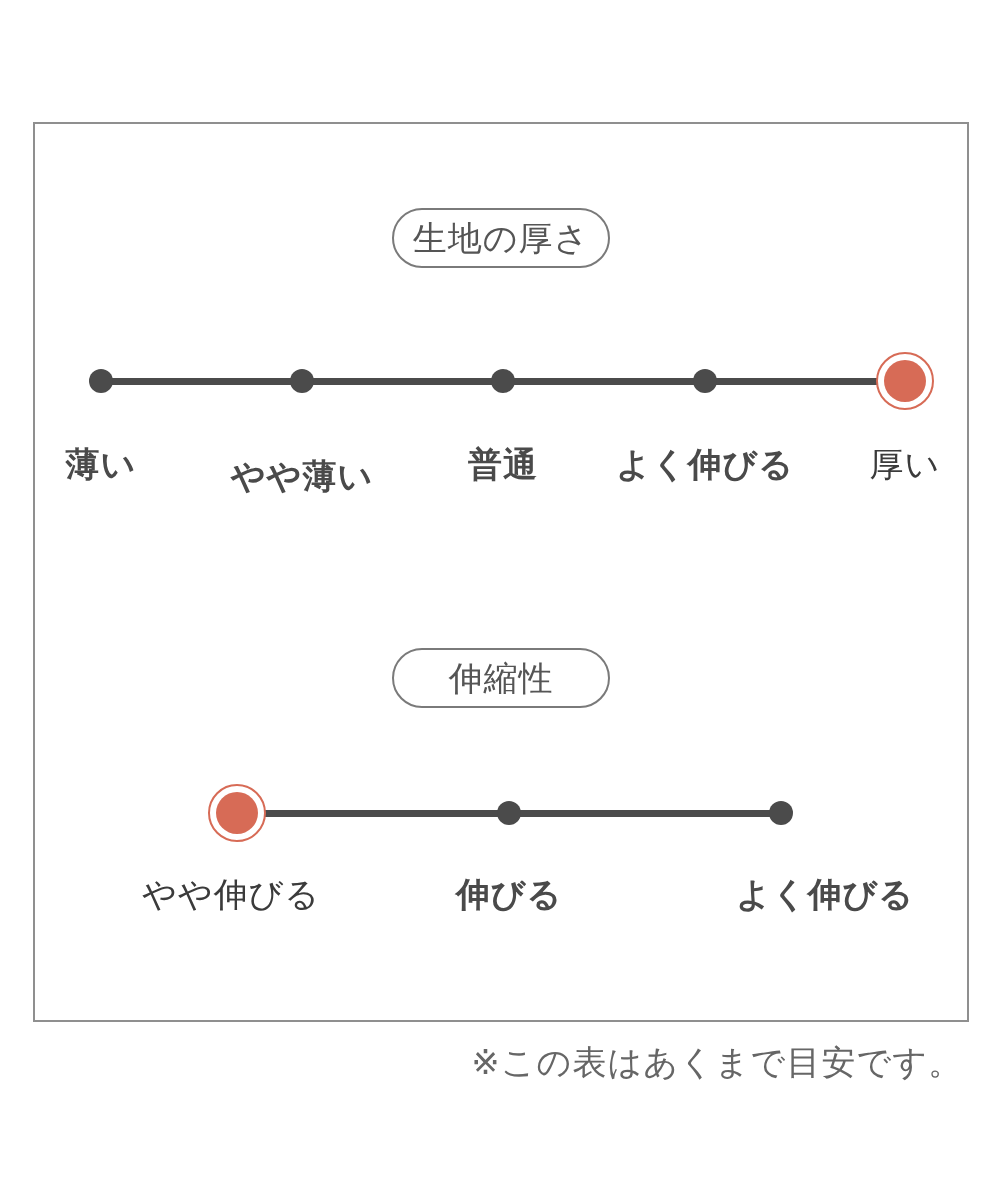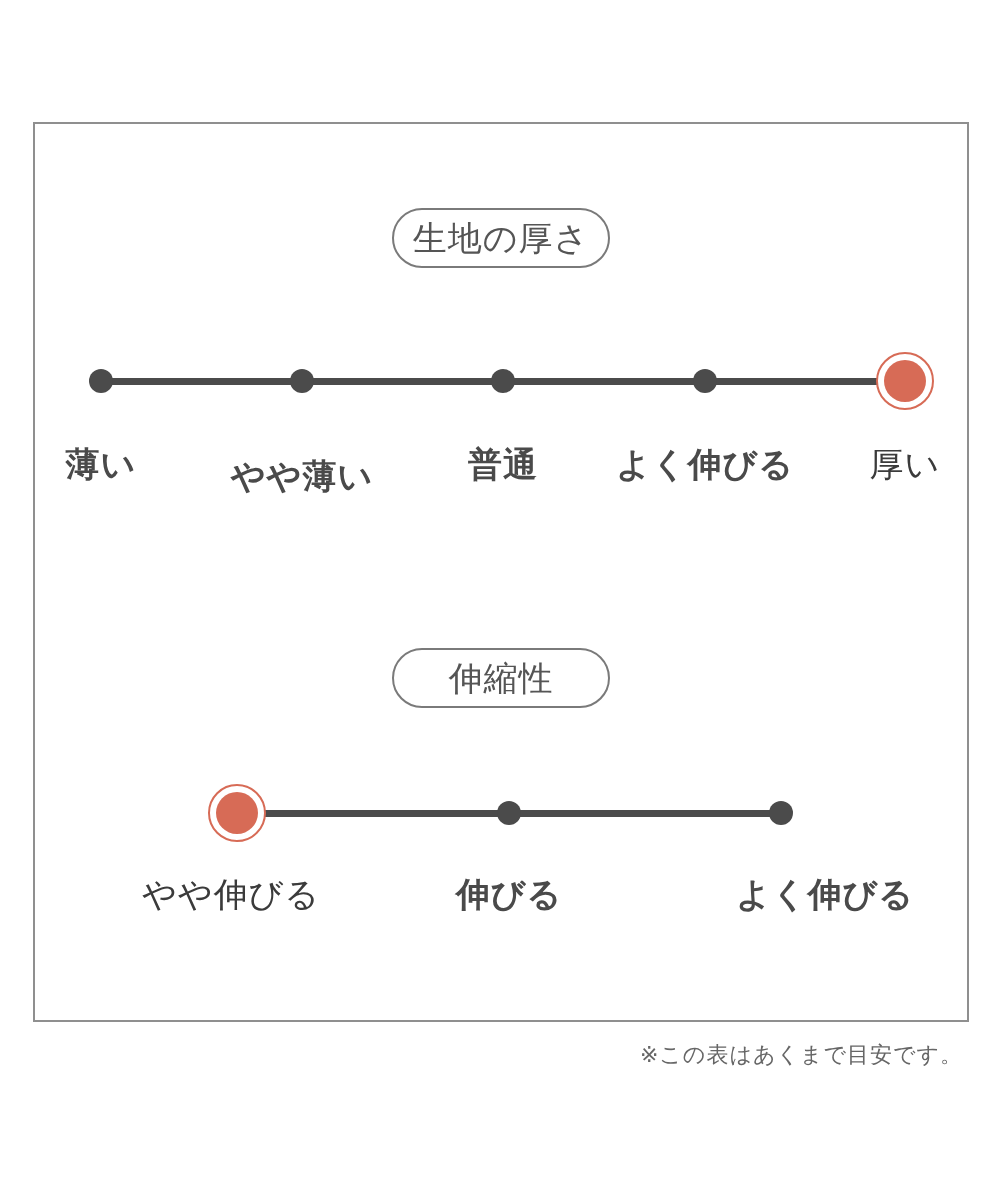--- a/index.html
+++ b/index.html
@@ -50,21 +50,21 @@
   }
   .labels{position:absolute;left:0;top:0;width:100%;height:0;}
   .scale-label{
     position:absolute;transform:translateX(-50%);
     font-size:34px;color:var(--label);font-weight:700;
     white-space:nowrap;letter-spacing:1px;
   }
   .scale-label.selected{font-weight:normal;color:var(--label-selected);}
   .note{
     position:absolute;right:37px;top:1040px;
-    font-size:22px;color:var(--note-text);letter-spacing:1px;
+    font-size:34px;color:var(--note-text);letter-spacing:1px;
     white-space:nowrap;
   }
 </style>
 </head>
 <body>
 
 <div class="chart-box">
 
   <div class="pill" style="top:84px">生地の厚さ</div>
 

